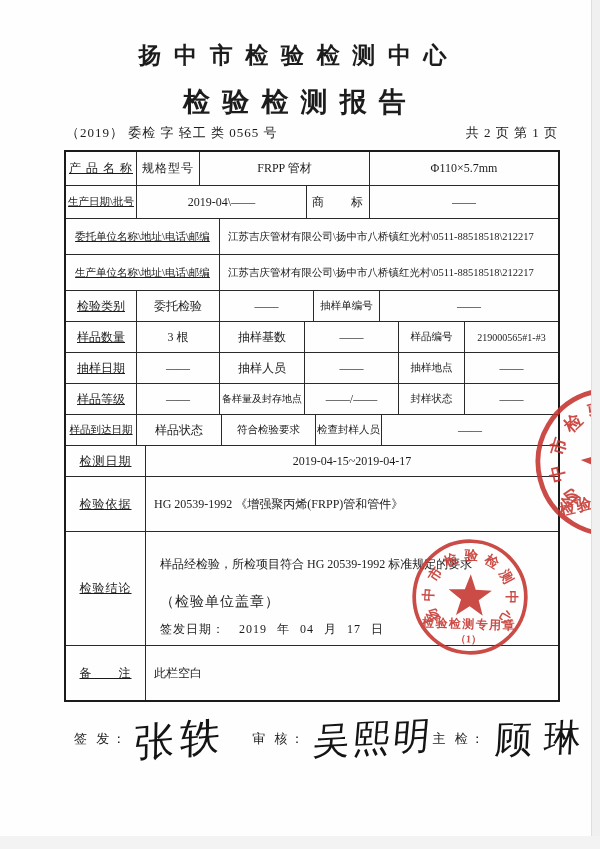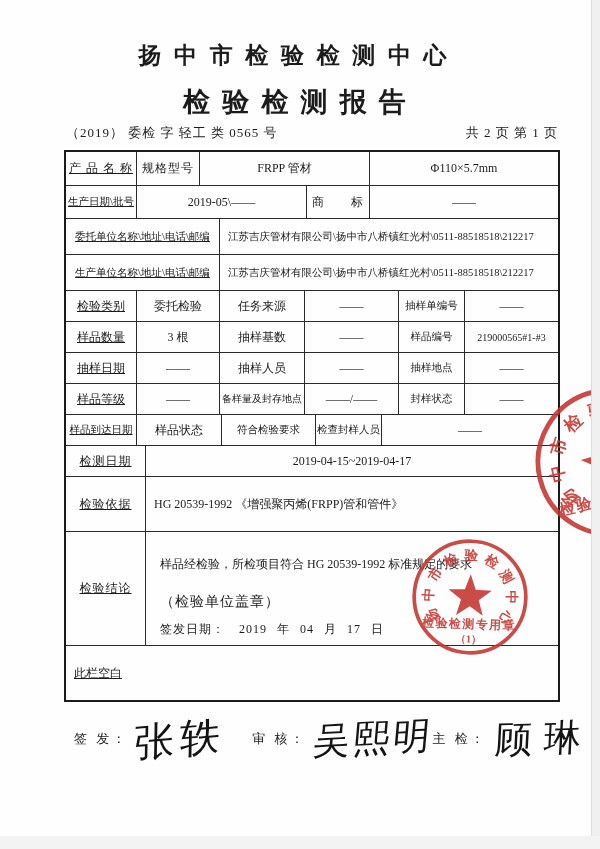--- a/index.html
+++ b/index.html
@@ -74,39 +74,38 @@
 
     <div class="tr" style="height:33px">
       <div class="td lbl" style="width:70px">产 品 名 称</div>
       <div class="td lbl" style="width:63px">规格型号</div>
       <div class="td" style="width:170px">FRPP 管材</div>
       <div class="td" style="flex:1">Φ110×5.7mm</div>
     </div>
 
     <div class="tr" style="height:33px">
       <div class="td small" style="width:70px">生产日期\批号</div>
-      <div class="td" style="width:170px">2019-05\——</div>
+      <div class="td" style="width:170px">2019-04\——</div>
       <div class="td lbl" style="width:63px">商　　标</div>
       <div class="td" style="flex:1">——</div>
     </div>
 
     <div class="tr" style="height:36px">
       <div class="td small" style="width:153px">委托单位名称\地址\电话\邮编</div>
       <div class="td left small" style="flex:1">江苏吉庆管材有限公司\扬中市八桥镇红光村\0511-88518518\212217</div>
     </div>
 
     <div class="tr" style="height:36px">
       <div class="td small" style="width:153px">生产单位名称\地址\电话\邮编</div>
       <div class="td left small" style="flex:1">江苏吉庆管材有限公司\扬中市八桥镇红光村\0511-88518518\212217</div>
     </div>
 
     <div class="tr" style="height:31px">
       <div class="td" style="width:70px">检验类别</div>
       <div class="td" style="width:83px">委托检验</div>
-      <div class="td" style="width:85px">任务来源</div>
       <div class="td" style="width:94px">——</div>
       <div class="td small" style="width:66px">抽样单编号</div>
       <div class="td" style="flex:1">——</div>
     </div>
 
     <div class="tr" style="height:31px">
       <div class="td" style="width:70px">样品数量</div>
       <div class="td" style="width:83px">3 根</div>
       <div class="td" style="width:85px">抽样基数</div>
       <div class="td" style="width:94px">——</div>
@@ -155,20 +154,21 @@
       <div class="td conclusion-cell" style="flex:1">
         <div class="conclusion-text">样品经检验，所检项目符合 HG 20539-1992 标准规定的要求</div>
         <div class="seal-note">（检验单位盖章）</div>
         <div class="issue-line">
           <span>签发日期：</span><span class="date">2019 年 04 月 17 日</span>
         </div>
       </div>
     </div>
 
     <div class="tr" style="height:55px">
+      <div class="td lbl" style="width:79px">备　　注</div>
       <div class="td left" style="flex:1">此栏空白</div>
     </div>
 
   </div>
 
   <div class="sig-row">
     <span class="sig-label">签 发：</span>
     <span class="sig-name" style="margin-left:6px">张轶</span>
     <span class="sig-label" style="margin-left:26px">审 核：</span>
     <span class="sig-name n2" style="margin-left:6px">吴熙明</span>

